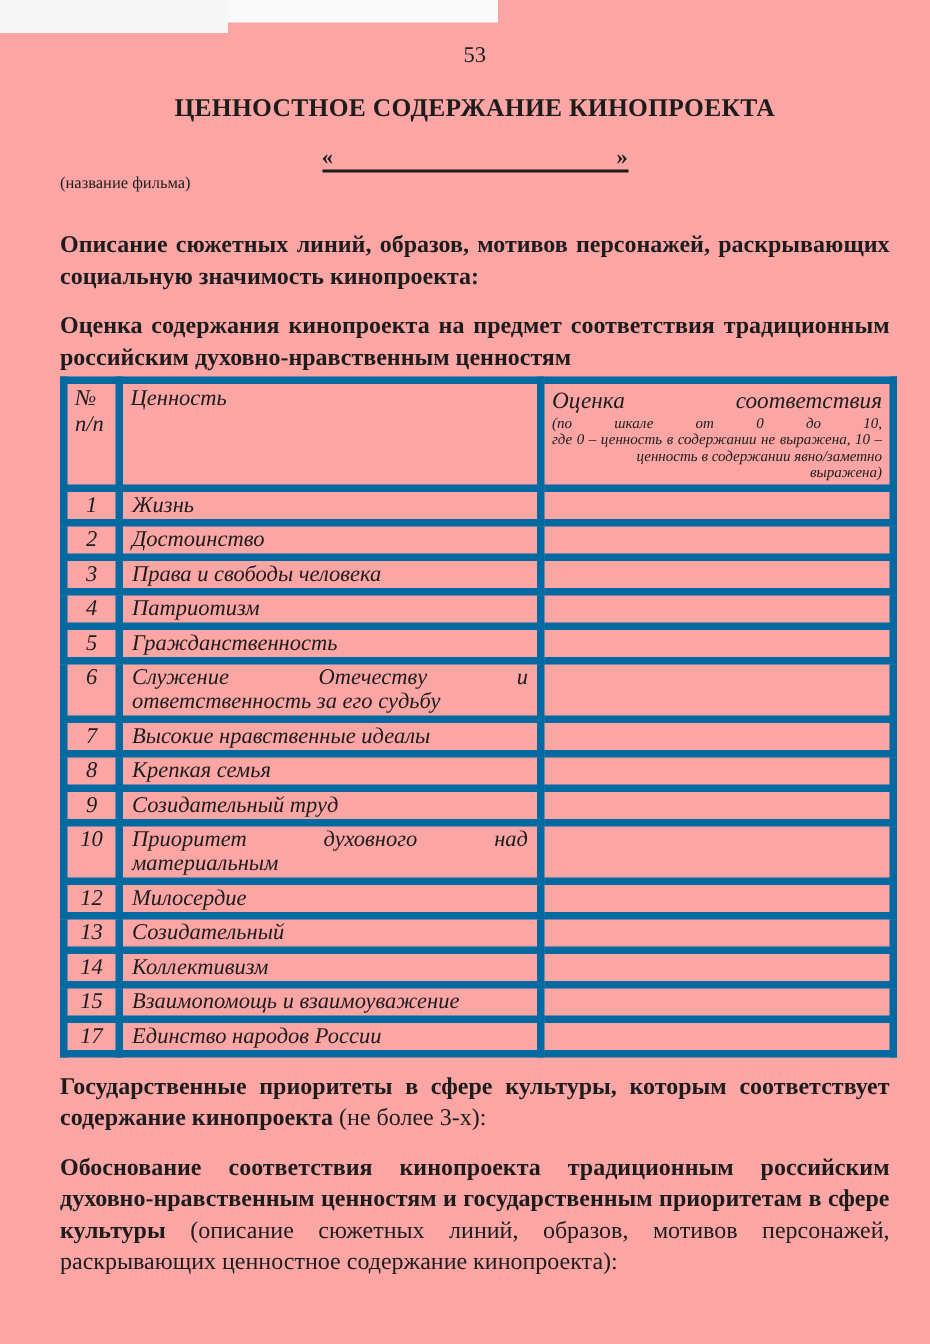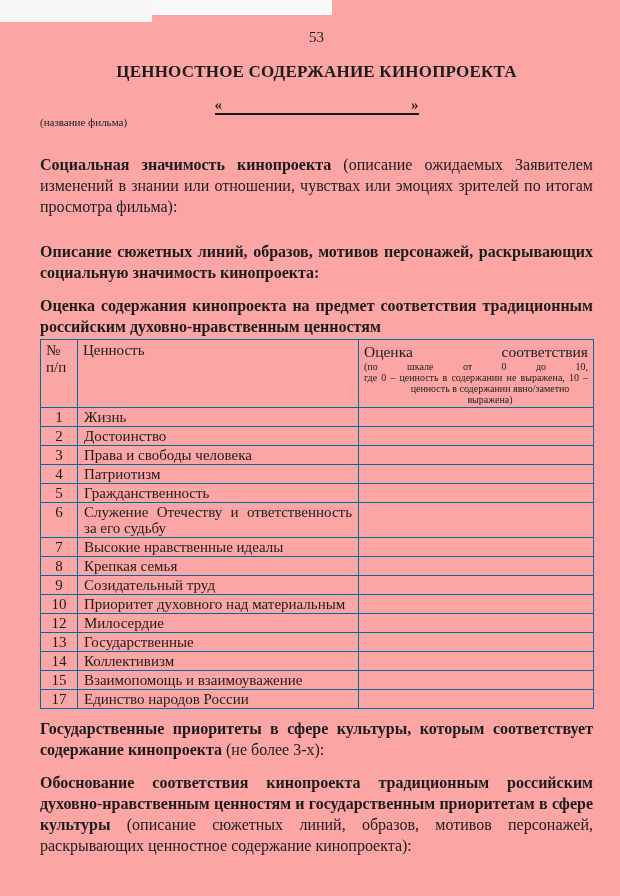--- a/index.html
+++ b/index.html
@@ -33,33 +33,34 @@
   }
   .para .lead{font-weight:bold;}
   .mt-first{margin-top:25px;}
   table.values{
     border-collapse:collapse;
     width:553px;
     margin-top:2px;
     table-layout:fixed;
   }
   table.values td,table.values th{
-    border:1px solid #0369a1;
+    border:5px solid #0369a1;
     font-weight:normal;
     vertical-align:top;
     overflow:hidden;
+    font-style:italic;
   }
   col.c1{width:37px;}
   col.c2{width:281px;}
   col.c3{width:235px;}
   .hcell{font-size:15px;line-height:17px;padding:2px 5px;text-align:left;}
   .score-title{font-size:15.5px;line-height:19px;text-align:justify;text-align-last:justify;}
   .score-note{font-size:10px;line-height:11px;}
   .note-j{text-align:justify;text-align-last:justify;}
-  .note-l{text-align:center;margin-left:28px;}
+  .note-l{text-align:right;margin-left:28px;}
   td.c-num{
     text-align:center;font-size:15px;line-height:16px;
     padding:1px 2px;vertical-align:middle;
   }
   td.c-val{
     font-size:15px;line-height:16px;
     padding:1px 6px;text-align:justify;
   }
   td.c-score{font-size:15px;line-height:16px;padding:1px 4px;}
 </style>
@@ -76,21 +77,20 @@
 
     <div class="doc-title">ЦЕННОСТНОЕ СОДЕРЖАНИЕ КИНОПРОЕКТА</div>
 
     <div class="film-line">
       <span>«</span>
       <span></span>
       <span>»</span>
     </div>
     <div class="film-caption">(название фильма)</div>
 
-    <p class="para mt-first"><span class="lead">Социальная значимость кинопроекта</span><span> (описание ожидаемых Заявителем изменений в знании или отношении, чувствах или эмоциях зрителей по итогам просмотра фильма):</span></p>
 
     <p class="para" style="margin-top:24px"><span class="lead">Описание сюжетных линий, образов, мотивов персонажей, раскрывающих социальную значимость кинопроекта:</span></p>
 
     <p class="para" style="margin-top:12px"><span class="lead">Оценка содержания кинопроекта на предмет соответствия традиционным российским духовно-нравственным ценностям</span></p>
 
     <table class="values">
       <colgroup>
           <col class="c1">
           <col class="c2">
           <col class="c3">
@@ -156,21 +156,21 @@
             <td class="c-val">Приоритет духовного над материальным</td>
             <td class="c-score"></td>
           </tr>
       <tr>
             <td class="c-num">12</td>
             <td class="c-val">Милосердие</td>
             <td class="c-score"></td>
           </tr>
       <tr>
             <td class="c-num">13</td>
-            <td class="c-val">Государственные</td>
+            <td class="c-val">Созидательный</td>
             <td class="c-score"></td>
           </tr>
       <tr>
             <td class="c-num">14</td>
             <td class="c-val">Коллективизм</td>
             <td class="c-score"></td>
           </tr>
       <tr>
             <td class="c-num">15</td>
             <td class="c-val">Взаимопомощь и взаимоуважение</td>

